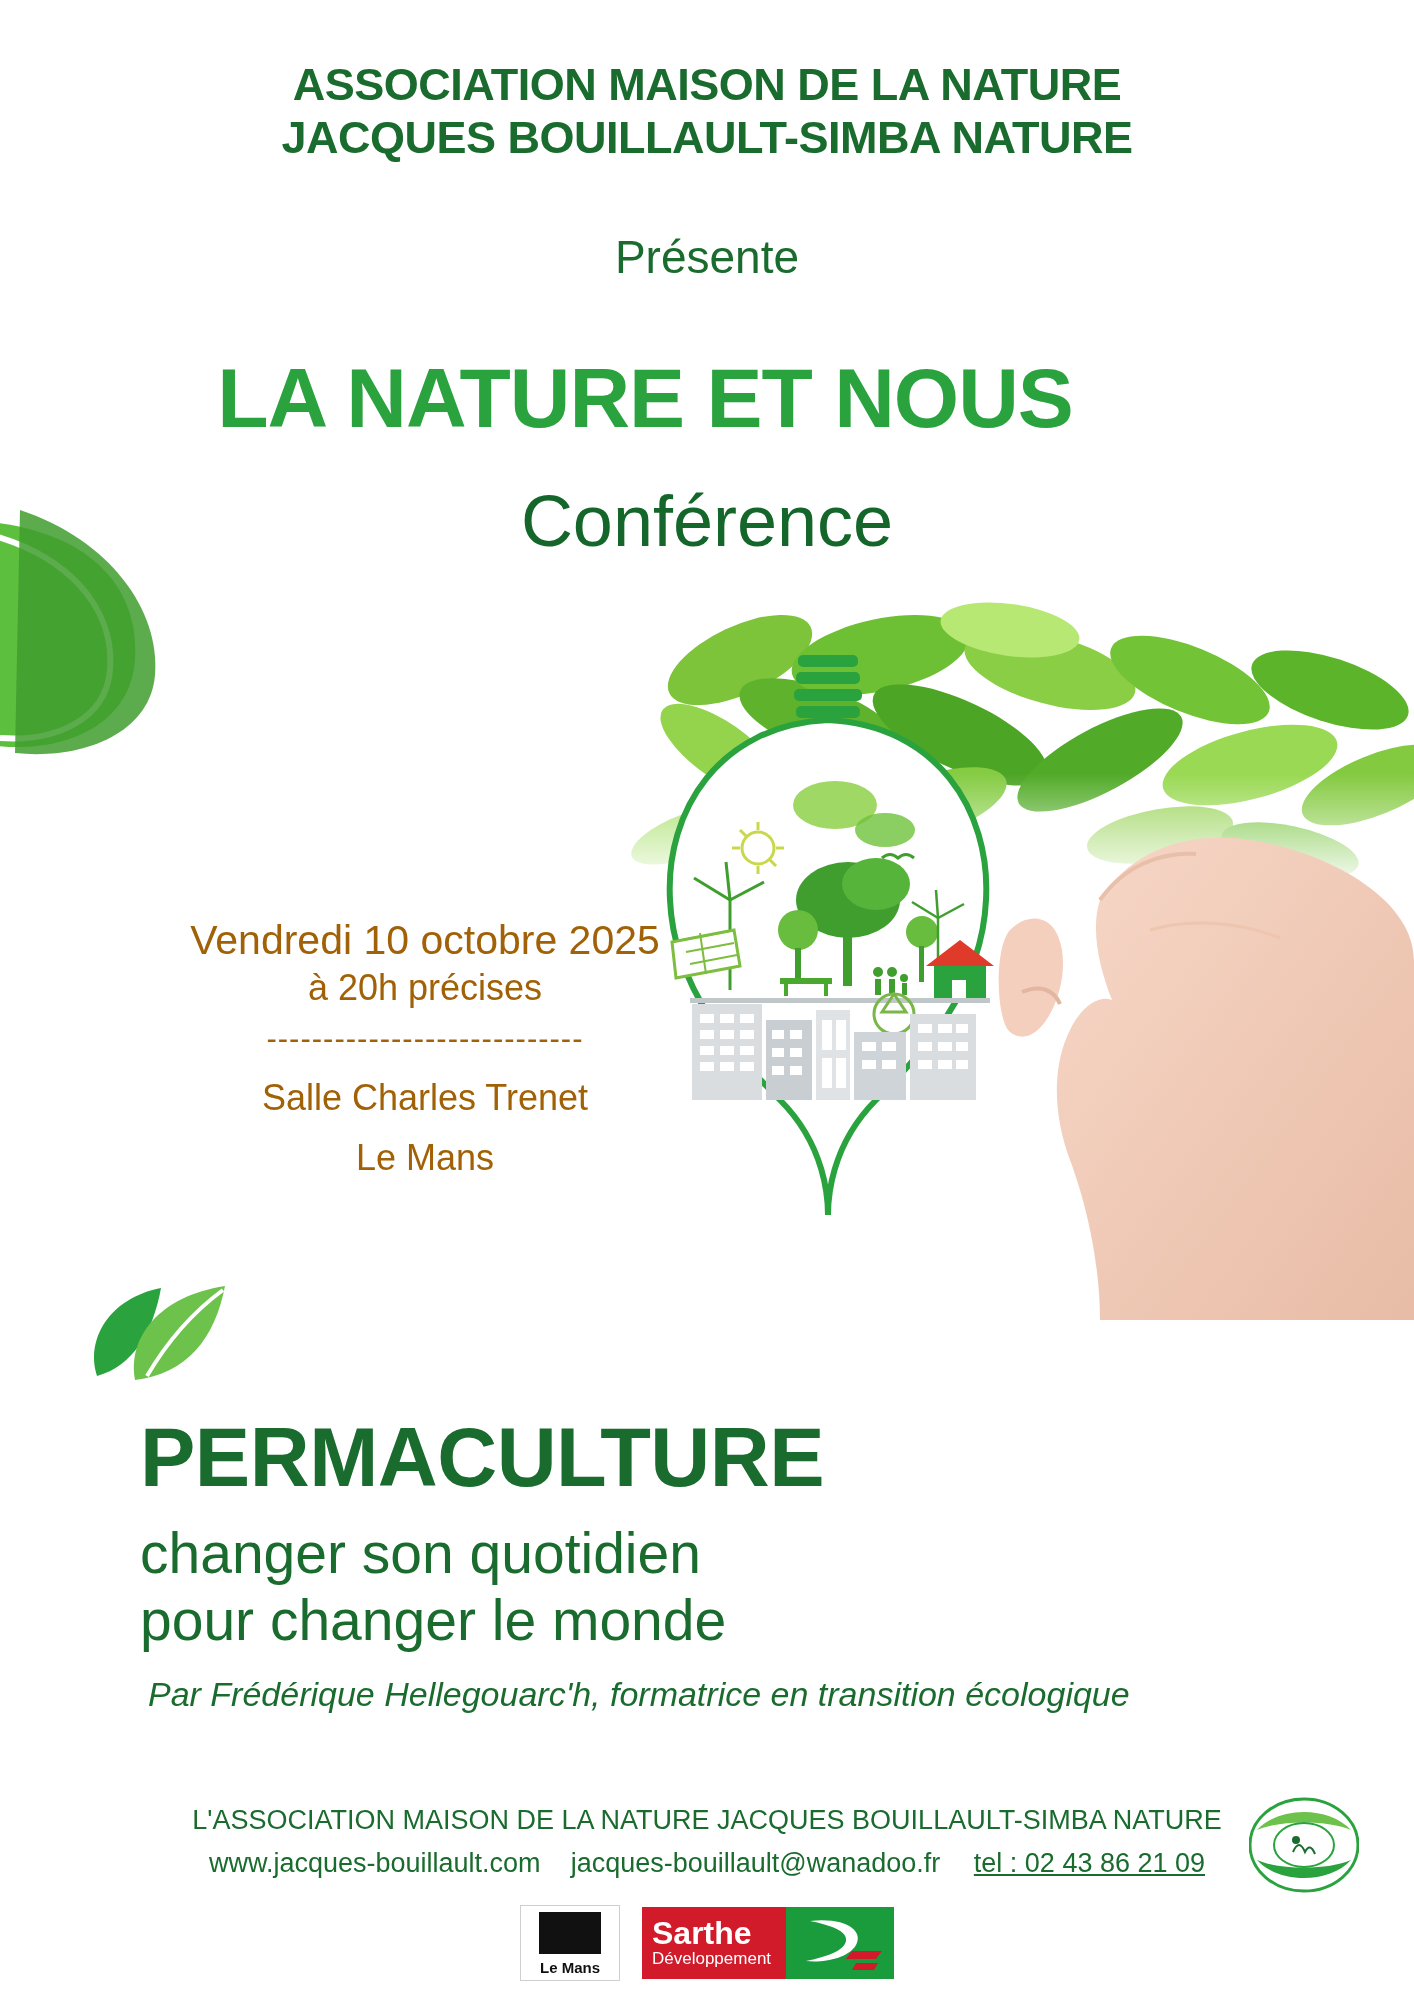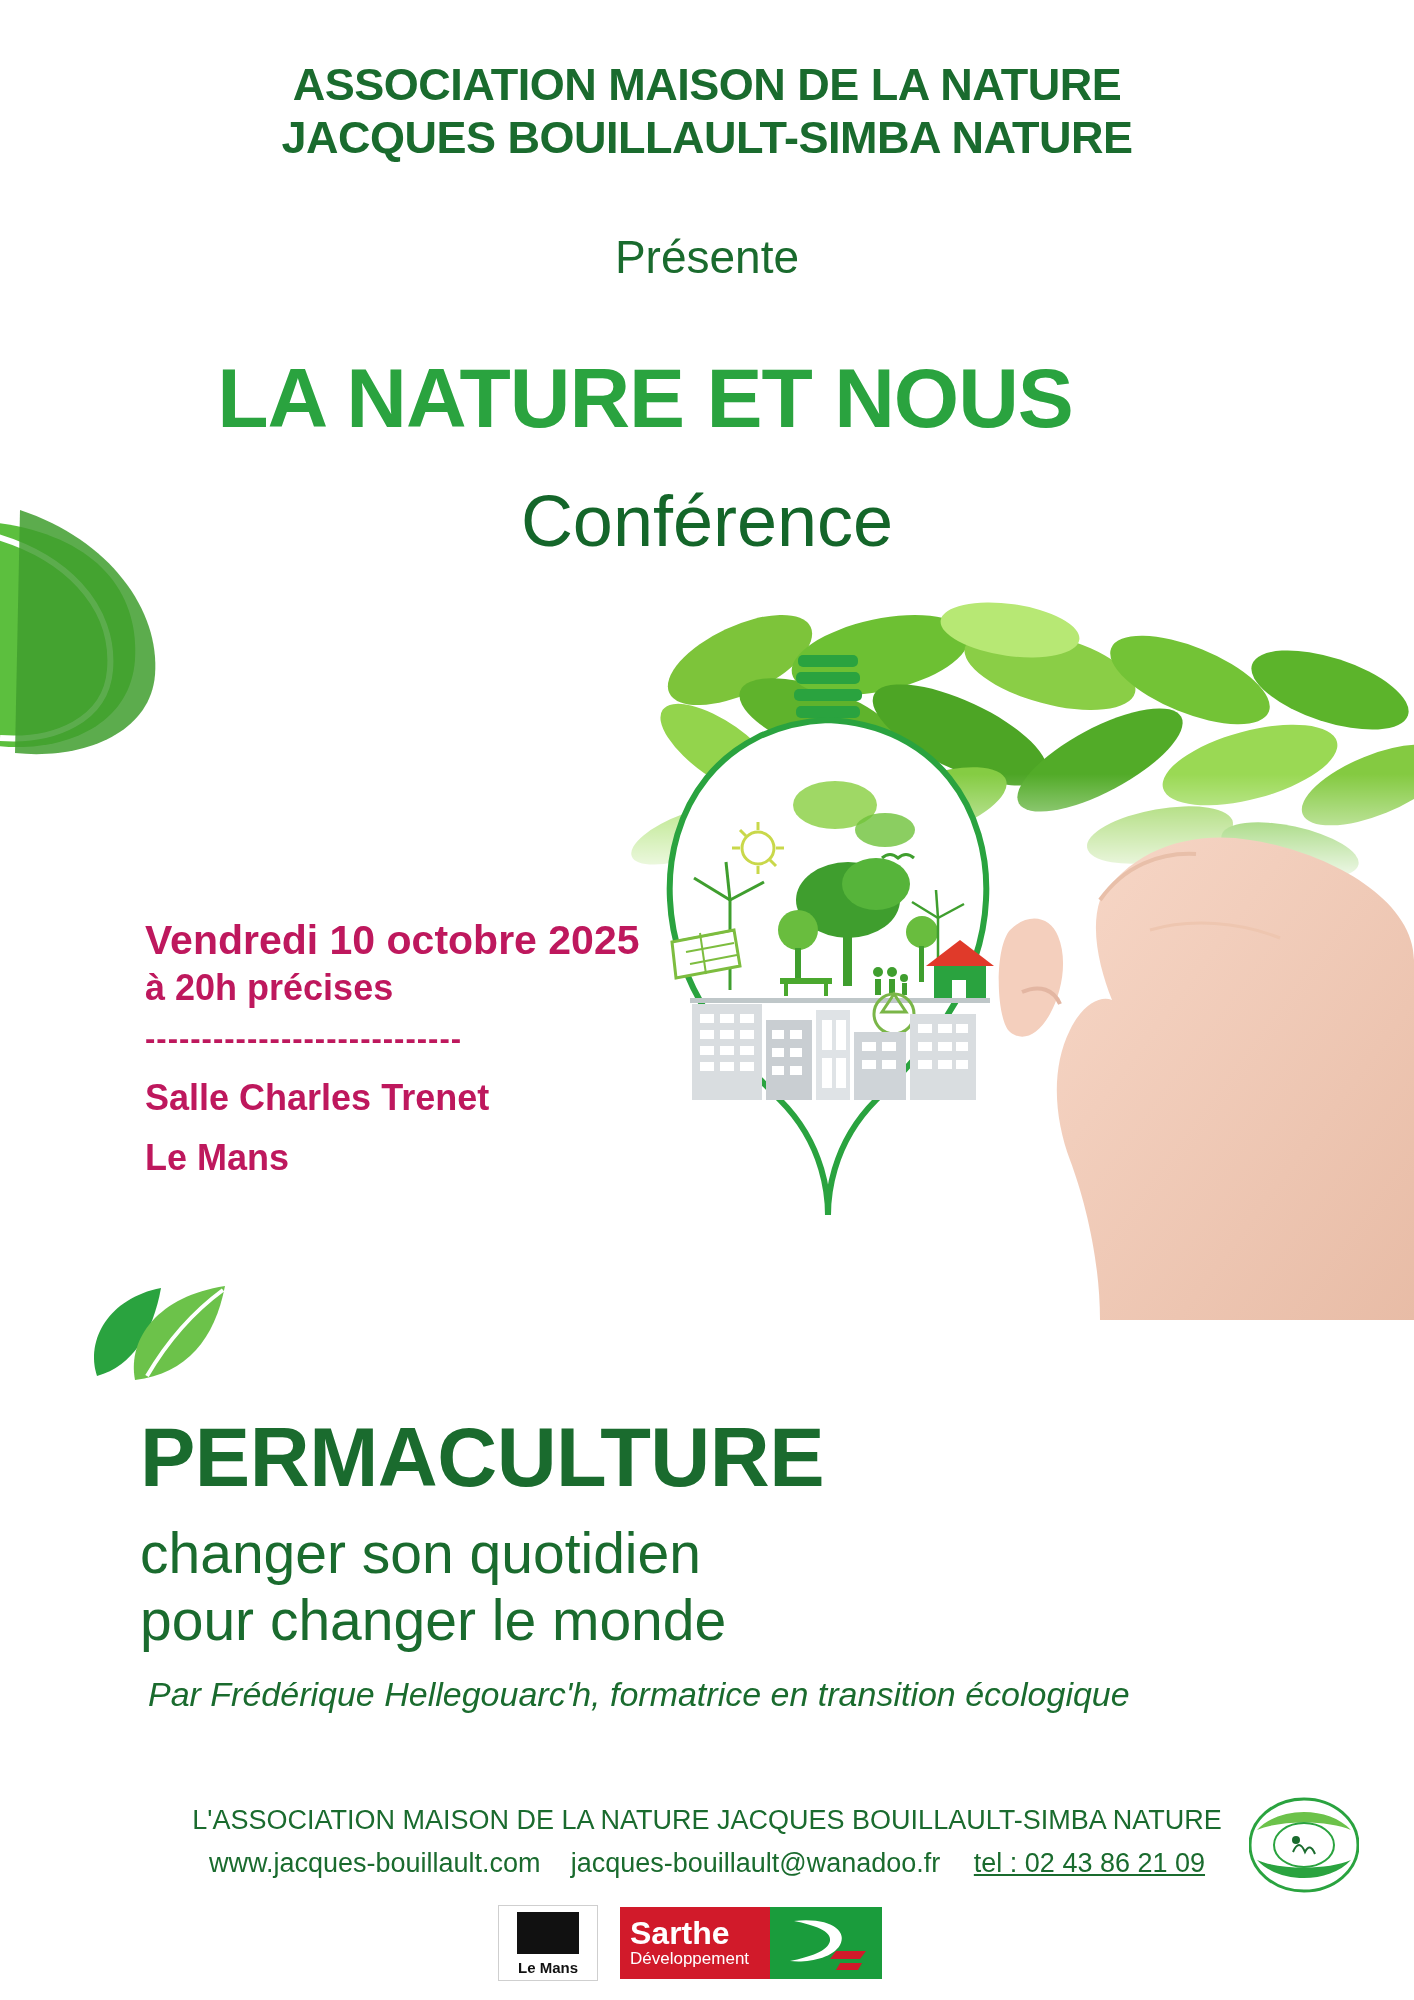--- a/index.html
+++ b/index.html
@@ -80,22 +80,23 @@
     height: 760px;
     overflow: hidden;
   }
 
   
   .event-details {
     position: absolute;
     left: 145px;
     top: 915px;
     width: 560px;
-    color: #be185d;
-    font-weight: bold;
+    color: #a16207;
+    font-weight: normal;
+    text-align: center;
   }
   .event-date {
     font-size: 41px;
     line-height: 1.22;
   }
   .event-time {
     font-size: 36px;
     line-height: 1.3;
   }
   .dashes {
@@ -210,25 +211,26 @@
     background: #111;
   }
   .logo-lemans .lm-text {
     font-size: 15px;
     font-weight: bold;
     color: #111;
     margin-bottom: 4px;
     z-index: 2;
   }
   .logo-sarthe {
-    width: 296px;
+    width: 252px;
     height: 72px;
     background: #ffffff;
     display: flex;
     align-items: center;
+    justify-content: space-between;
   }
   .sarthe-left {
     background: #d11a2a;
     color: #fff;
     width: 150px;
     height: 72px;
     display: flex;
     flex-direction: column;
     justify-content: center;
     padding-left: 10px;

